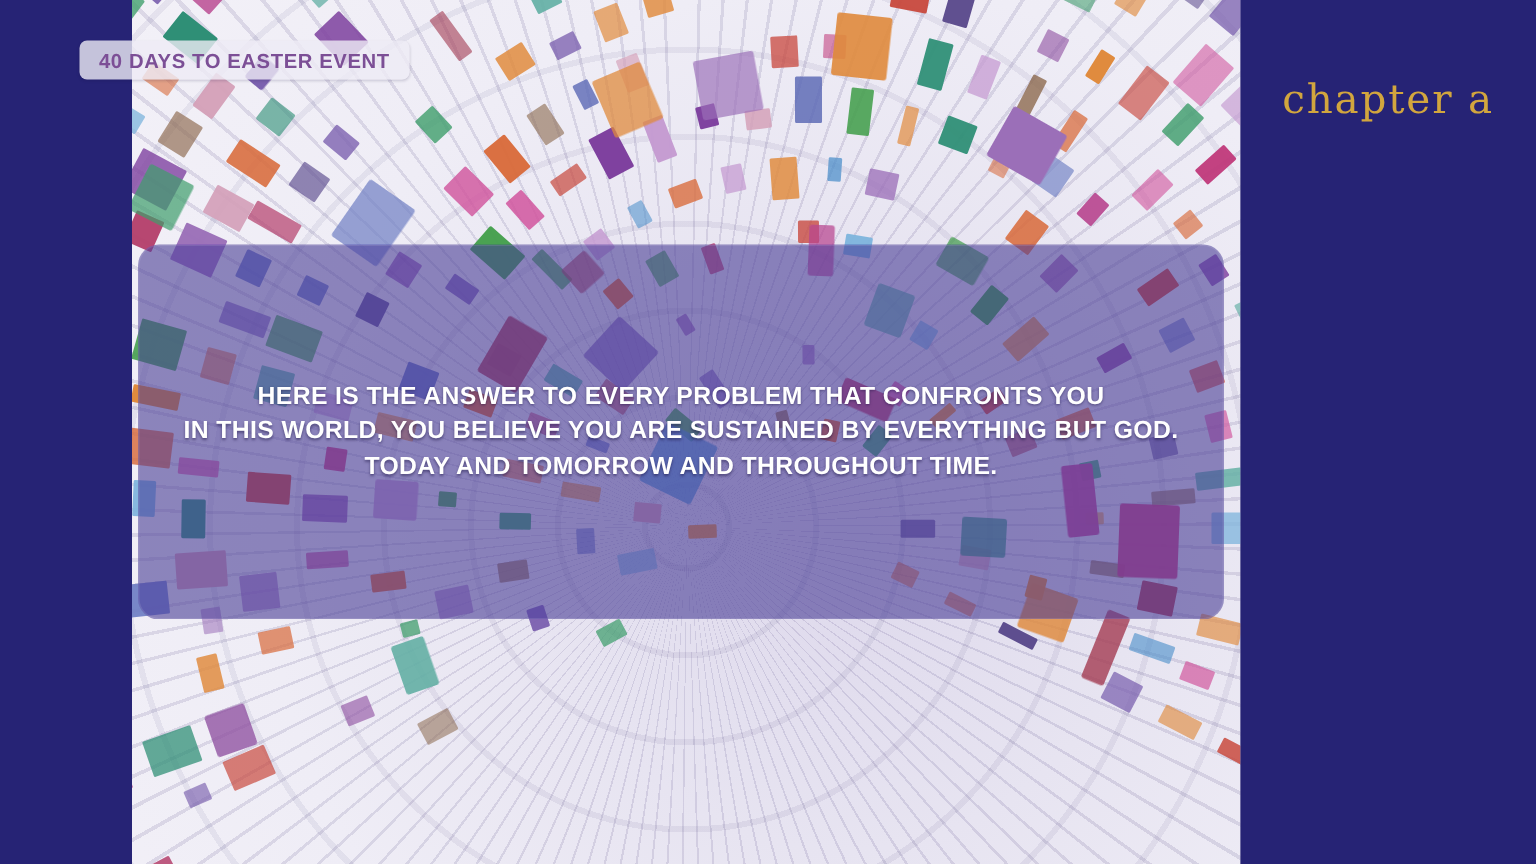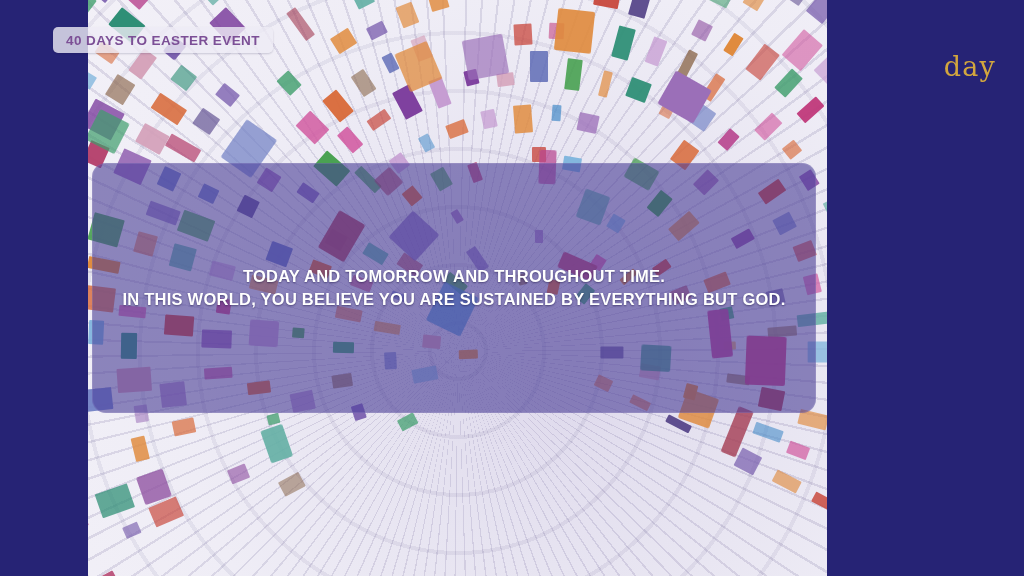--- a/index.html
+++ b/index.html
@@ -374,26 +374,27 @@
         <div class="blotch" style="left: 50.5931px; top: 473.342px; width: 29.3372px; height: 27.5393px; background: rgb(142, 79, 160); opacity: 0.77; transform: rotate(-109.3deg);"></div>
         <div class="blotch" style="left: 468.294px; top: 10.4665px; width: 37.4948px; height: 42.3072px; background: rgb(224, 138, 60); opacity: 0.9; transform: rotate(6.2deg);"></div>
       </div>
   </div>
 
   <div class="navy-left"></div>
   <div class="navy-right"></div>
 
   <div id="quote-panel">
     <div id="quote-text">
+        <span class="line">HERE IS THE ANSWER TO EVERY PROBLEM THAT CONFRONTS YOU</span>
+        <span class="line">IN THIS WORLD, YOU BELIEVE YOU ARE SUSTAINED BY EVERYTHING BUT GOD.</span>
         <span class="line">TODAY AND TOMORROW AND THROUGHOUT TIME.</span>
-        <span class="line">IN THIS WORLD, YOU BELIEVE YOU ARE SUSTAINED BY EVERYTHING BUT GOD.</span>
       </div>
   </div>
 
   <div id="event-badge">
     <span class="label">40 DAYS TO EASTER EVENT</span>
   </div>
 
   <div id="brand">
-    <span class="l2">day</span>
+    <span class="l1">chapter  a</span>
   </div>
 
 </div>
 
 </body></html>

